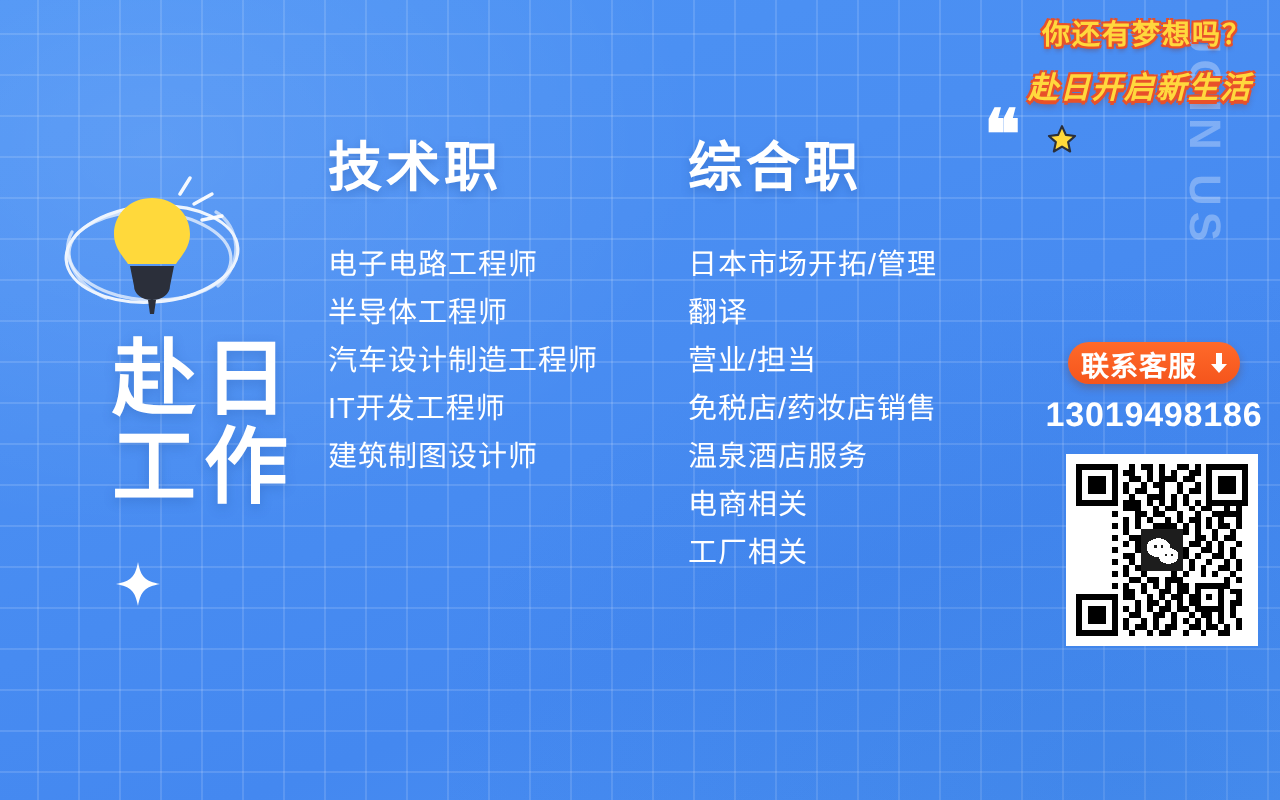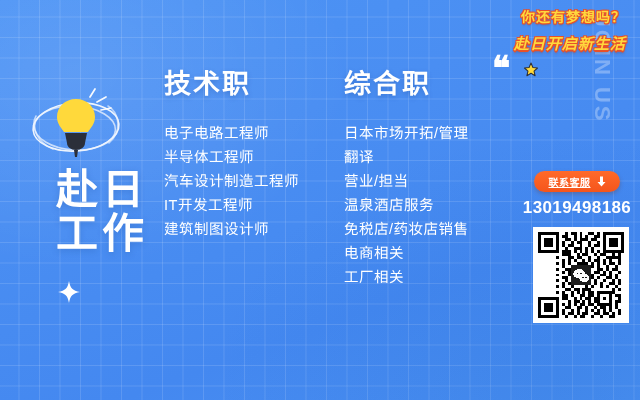--- a/index.html
+++ b/index.html
@@ -178,25 +178,24 @@
     background: linear-gradient(180deg, #ff6a2a 0%, #f5551c 100%);
     box-shadow: 0 2px 4px rgba(120,40,0,0.28);
     display: flex;
     align-items: center;
     justify-content: center;
     gap: 6px;
     cursor: pointer;
   }
   .cta-label {
     color: #ffffff;
-    font-size: 10px;
+    font-size: 14px;
     font-weight: 700;
     letter-spacing: 0.5px;
     white-space: nowrap;
-    text-decoration: underline;
   }
   .cta-arrow { width: 9px; height: 11px; flex: none; }
 
   .phone {
     position: absolute;
     left: 520px;
     top: 198px;
     width: 114px;
     text-align: center;
     color: #ffffff;
@@ -275,22 +274,22 @@
       <li>建筑制图设计师</li>
     </ul>
   </div>
 
   <div class="col col-gen">
     <div class="col-head">综合职</div>
     <ul class="col-list">
       <li>日本市场开拓/管理</li>
       <li>翻译</li>
       <li>营业/担当</li>
+      <li>免税店/药妆店销售</li>
       <li>温泉酒店服务</li>
-      <li>免税店/药妆店销售</li>
       <li>电商相关</li>
       <li>工厂相关</li>
     </ul>
   </div>
 
   <div class="cta-btn">
     <span class="cta-label">联系客服</span>
     <svg class="cta-arrow" viewBox="0 0 18 22">
       <path d="M6 1 H12 V12 H17 L9 21 L1 12 H6 Z" fill="#ffffff"></path>
     </svg>

